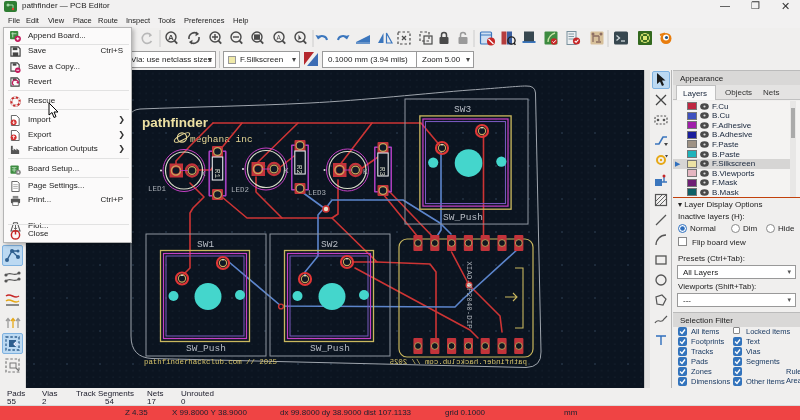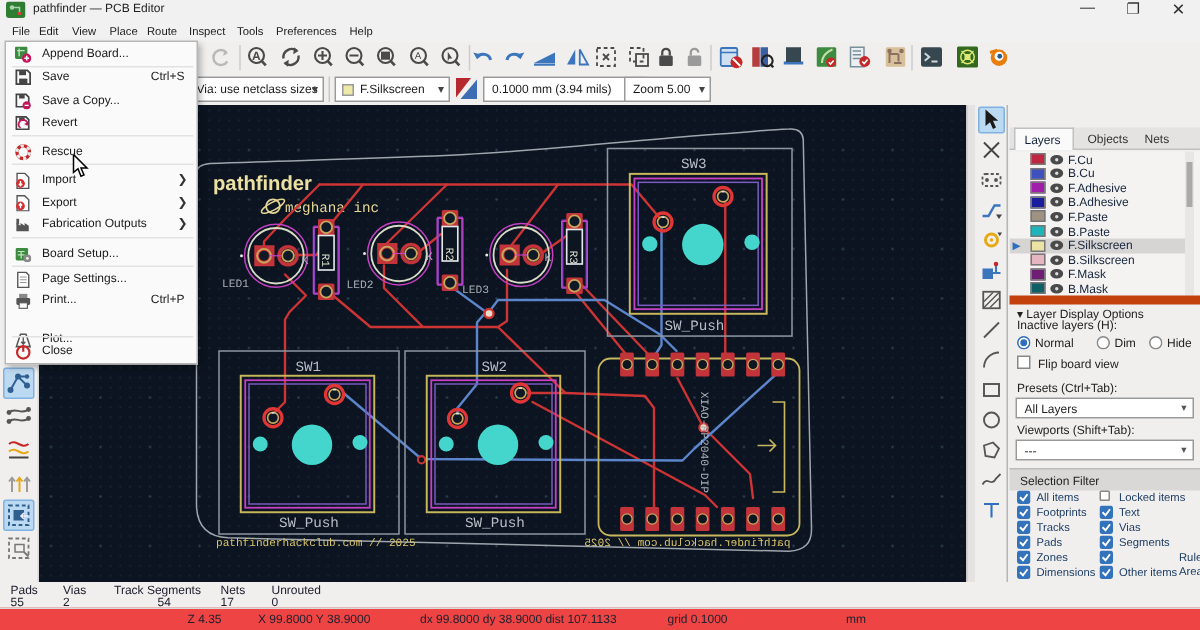--- a/index.html
+++ b/index.html
@@ -473,20 +473,23 @@
       </svg>
       <svg style="position:absolute;left:3px;top:242px" width="16" height="16" viewBox="0 0 16 16">
         <path d="M2 11 C5 5 8 13 11 7 L14 4" stroke="#555" stroke-width="1.2" fill="none"></path>
       </svg>
       <svg style="position:absolute;left:3px;top:262px" width="16" height="16" viewBox="0 0 16 16">
         <path d="M3 4 H13 M8 4 V13" stroke="#2f6fbd" stroke-width="1.4"></path>
       </svg>
     </div>
 
 <div id="rpanel">
+<div style="position:absolute;left:0;top:4px;width:127px;height:15px;background:#d9d8d7;border-top:1px solid #bbb;">
+        <span style="position:absolute;left:7px;top:3px;color:#222;">Appearance</span>
+      </div>
 
 <div style="position:absolute;left:0;top:19px;width:127px;height:15px;border-bottom:1px solid #c0c0c0;background:#e4e3e2;"></div>
 <div style="position:absolute;left:3px;top:19px;width:40px;height:15px;background:#fafafa;border:1px solid #c0c0c0;border-bottom:none;">
         <span style="position:absolute;left:6px;top:3px;">Layers</span>
       </div>
 <span style="position:absolute;left:52px;top:22px;color:#333;">Objects</span>
 <span style="position:absolute;left:90px;top:22px;color:#333;">Nets</span>
 
 <div id="llist" style="position:absolute;left:0;top:35px;width:127px;height:96px;background:#f4f3f2;overflow:hidden;">
         <span style="position:absolute;left:14px;top:1.0px;width:10px;height:8px;background:#bf2641;border:1px solid #777;"></span>
@@ -531,39 +534,39 @@
         <svg style="position:absolute;left:27px;top:59.1px" width="9" height="7" viewBox="0 0 9 7">
           <ellipse cx="4.5" cy="3.5" rx="4.3" ry="3.2" fill="#4a4a4a"></ellipse>
           <circle cx="4.5" cy="3.5" r="1.1" fill="#ddd"></circle>
         </svg>
         <span style="position:absolute;left:39px;top:58.1px;color:#16243a;">F.Silkscreen</span>
         <span style="position:absolute;left:14px;top:68.2px;width:10px;height:8px;background:#e5b6c1;border:1px solid #777;"></span>
         <svg style="position:absolute;left:27px;top:68.7px" width="9" height="7" viewBox="0 0 9 7">
           <ellipse cx="4.5" cy="3.5" rx="4.3" ry="3.2" fill="#4a4a4a"></ellipse>
           <circle cx="4.5" cy="3.5" r="1.1" fill="#ddd"></circle>
         </svg>
-        <span style="position:absolute;left:39px;top:67.7px;color:#16243a;">B.Silkscreen</span>
+        <span style="position:absolute;left:39px;top:67.7px;color:#16243a;">B.Viewports</span>
         <span style="position:absolute;left:14px;top:77.8px;width:10px;height:8px;background:#6e1f75;border:1px solid #777;"></span>
         <svg style="position:absolute;left:27px;top:78.3px" width="9" height="7" viewBox="0 0 9 7">
           <ellipse cx="4.5" cy="3.5" rx="4.3" ry="3.2" fill="#4a4a4a"></ellipse>
           <circle cx="4.5" cy="3.5" r="1.1" fill="#ddd"></circle>
         </svg>
         <span style="position:absolute;left:39px;top:77.3px;color:#16243a;">F.Mask</span>
         <span style="position:absolute;left:14px;top:87.4px;width:10px;height:8px;background:#0e5f66;border:1px solid #777;"></span>
         <svg style="position:absolute;left:27px;top:87.9px" width="9" height="7" viewBox="0 0 9 7">
           <ellipse cx="4.5" cy="3.5" rx="4.3" ry="3.2" fill="#4a4a4a"></ellipse>
           <circle cx="4.5" cy="3.5" r="1.1" fill="#ddd"></circle>
         </svg>
         <span style="position:absolute;left:39px;top:86.9px;color:#16243a;">B.Mask</span>
       </div>
 
 <div style="position:absolute;left:117px;top:35px;width:6px;height:96px;background:#e8e7e6;"></div>
 <div style="position:absolute;left:118px;top:42px;width:4px;height:30px;background:#aaa;"></div>
 
-<div style="position:absolute;left:0;top:131px;width:127px;height:14px;border-top:6px solid #c2410c;">
+<div style="position:absolute;left:0;top:131px;width:127px;height:14px;border-top:1px solid #c2410c;">
         <span style="position:absolute;left:5px;top:2px;color:#222;">▾ Layer Display Options</span>
       </div>
 <span style="position:absolute;left:5px;top:146px;color:#222;">Inactive layers (H):</span>
 <div style="position:absolute;left:5px;top:158px;width:120px;height:11px;">
   <svg style="position:absolute;left:0;top:0" width="9" height="9" viewBox="0 0 9 9">
           <circle cx="4.5" cy="4.5" r="4" fill="#fff" stroke="#2f6fbd" stroke-width="1"></circle>
           <circle cx="4.5" cy="4.5" r="2.3" fill="#2f6fbd"></circle>
         </svg>
   <span style="position:absolute;left:12px;top:0px;color:#222;">Normal</span>
   <svg style="position:absolute;left:53px;top:0" width="9" height="9" viewBox="0 0 9 9">

